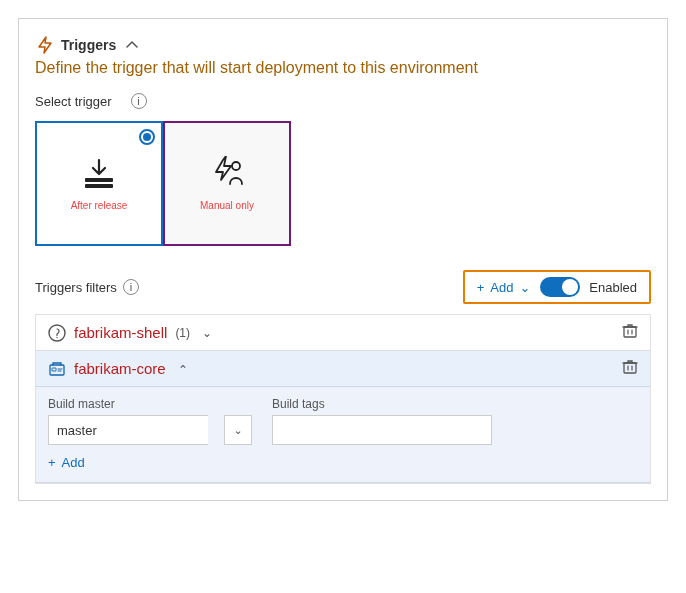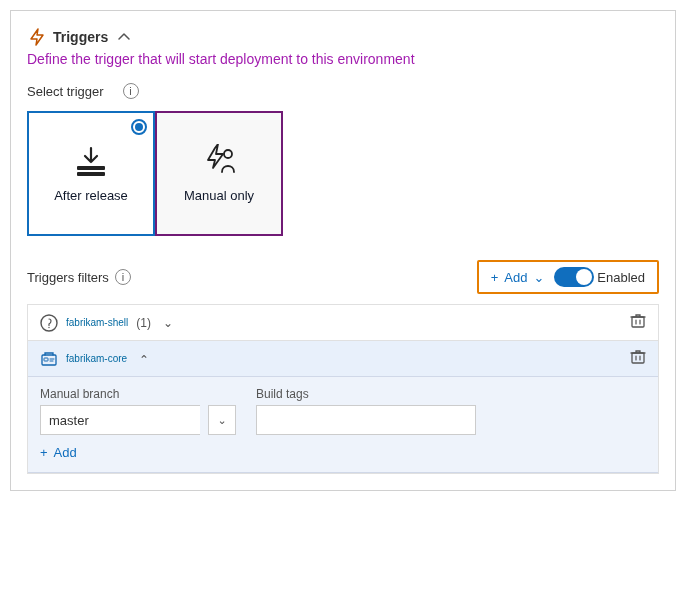--- a/index.html
+++ b/index.html
@@ -18,22 +18,22 @@
       align-items: center;
       gap: 6px;
       margin-bottom: 4px;
     }
     .section-header-title {
       font-size: 14px;
       font-weight: 600;
       color: #333;
     }
     .section-subtitle {
-      font-size: 14px;
-      color: #a21caf;
+      font-size: 16px;
+      color: #a16207;
       margin-bottom: 16px;
     }
 
     
     .select-trigger-row {
       display: flex;
       align-items: center;
       gap: 19px;
       margin-bottom: 12px;
     }
@@ -92,22 +92,22 @@
       justify-content: center;
     }
     .trigger-card.selected .radio-indicator::after {
       content: '';
       width: 8px;
       height: 8px;
       border-radius: 50%;
       background: #106ebe;
     }
     .trigger-card-label {
-      font-size: 13px;
-      color: #0f172a;
+      font-size: 10px;
+      color: #ef4444;
     }
 
     
     .artifact-filters-header {
       display: flex;
       align-items: center;
       justify-content: space-between;
       margin-bottom: 10px;
     }
     .artifact-filters-left {
@@ -137,21 +137,21 @@
       cursor: pointer;
       background: none;
       border: none;
       padding: 0;
     }
 
     
     .toggle-container {
       display: flex;
       align-items: center;
-      gap: 3px;
+      gap: 9px;
     }
     .toggle-switch {
       width: 40px;
       height: 20px;
       background: #106ebe;
       border-radius: 10px;
       position: relative;
       cursor: pointer;
     }
     .toggle-switch::after {
@@ -192,22 +192,22 @@
       display: flex;
       align-items: center;
       gap: 8px;
     }
     .artifact-icon {
       width: 18px;
       height: 18px;
       flex-shrink: 0;
     }
     .artifact-name {
-      font-size: 10px;
-      color: #0369a1;
+      font-size: 15px;
+      color: #b91c1c;
     }
     .artifact-badge {
       font-size: 12px;
       color: #555;
     }
     .artifact-chevron {
       font-size: 12px;
       color: #555;
       cursor: pointer;
       margin-left: 4px;
@@ -234,21 +234,21 @@
       flex-direction: column;
       gap: 4px;
     }
     .field-label {
       font-size: 12px;
       color: #555;
     }
     .field-input-wrap {
       display: flex;
       align-items: center;
-      gap: 8px;
+      gap: 16px;
     }
     .field-input {
       height: 30px;
       border: 1px solid #ccc;
       background: #fff;
       font-size: 13px;
       padding: 0 8px;
       outline: none;
       color: #333;
     }
@@ -286,21 +286,21 @@
     
     .trigger-svg {
       width: 36px;
       height: 36px;
     }
 
     
     .main-panel {
       border: 1px solid #d0d0d0;
       padding: 16px;
-      margin: 10px;
+      margin: 18px;
       background: #fff;
     }
   </style>
 </head>
 <body>
 
 <div class="main-panel">
 
   <div class="section-header">
 
@@ -402,21 +402,21 @@
           <rect x="2" y="4" width="12" height="10" rx="1" stroke="#555" stroke-width="1.3" fill="none"></rect>
           <path d="M1 4h14M6 4V2h4v2" stroke="#555" stroke-width="1.3" stroke-linecap="round" fill="none"></path>
           <path d="M6 7v4M10 7v4" stroke="#555" stroke-width="1.2" stroke-linecap="round"></path>
         </svg>
       </span>
     </div>
 
     <div class="artifact-expanded">
       <div class="expanded-fields">
         <div class="field-group">
-          <span class="field-label">Manual branch</span>
+          <span class="field-label">Build master</span>
           <div class="field-input-wrap">
             <input type="text" class="field-input with-chevron" value="master" style="">
             <div class="field-chevron-btn">⌄</div>
           </div>
         </div>
         <div class="field-group">
           <span class="field-label">Build tags</span>
           <input type="text" class="field-input tags" value="" style="">
         </div>
       </div>

